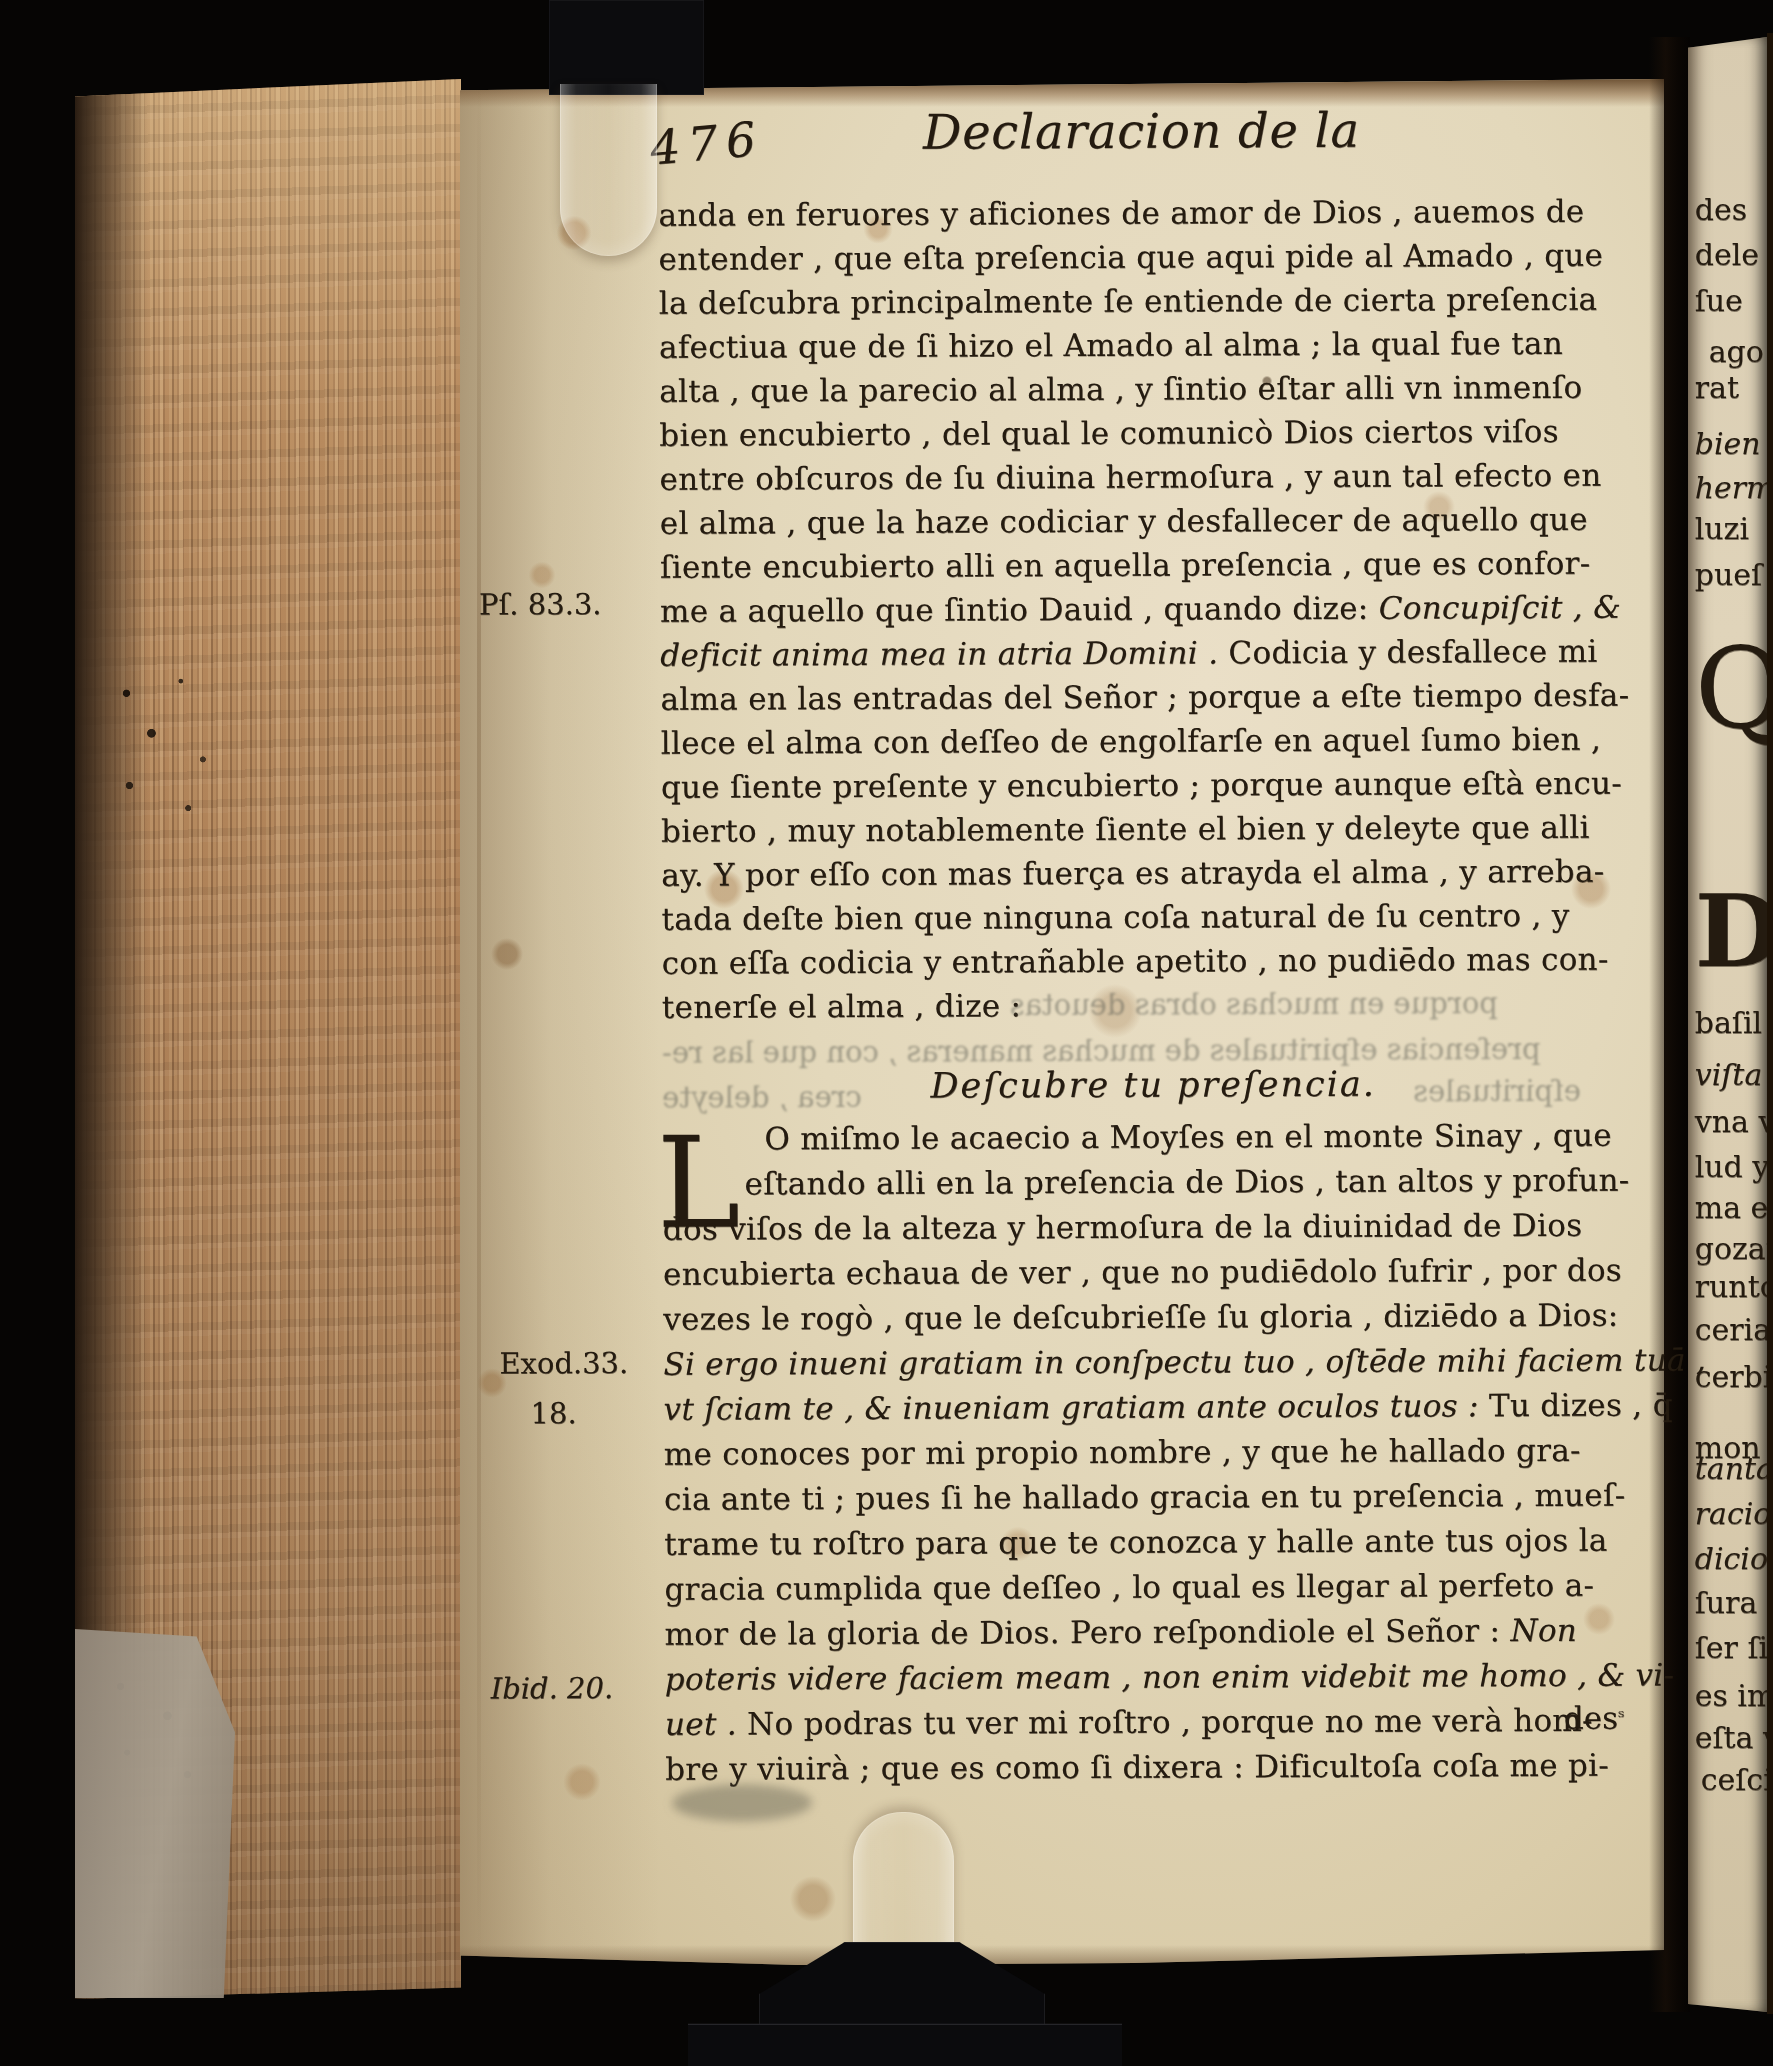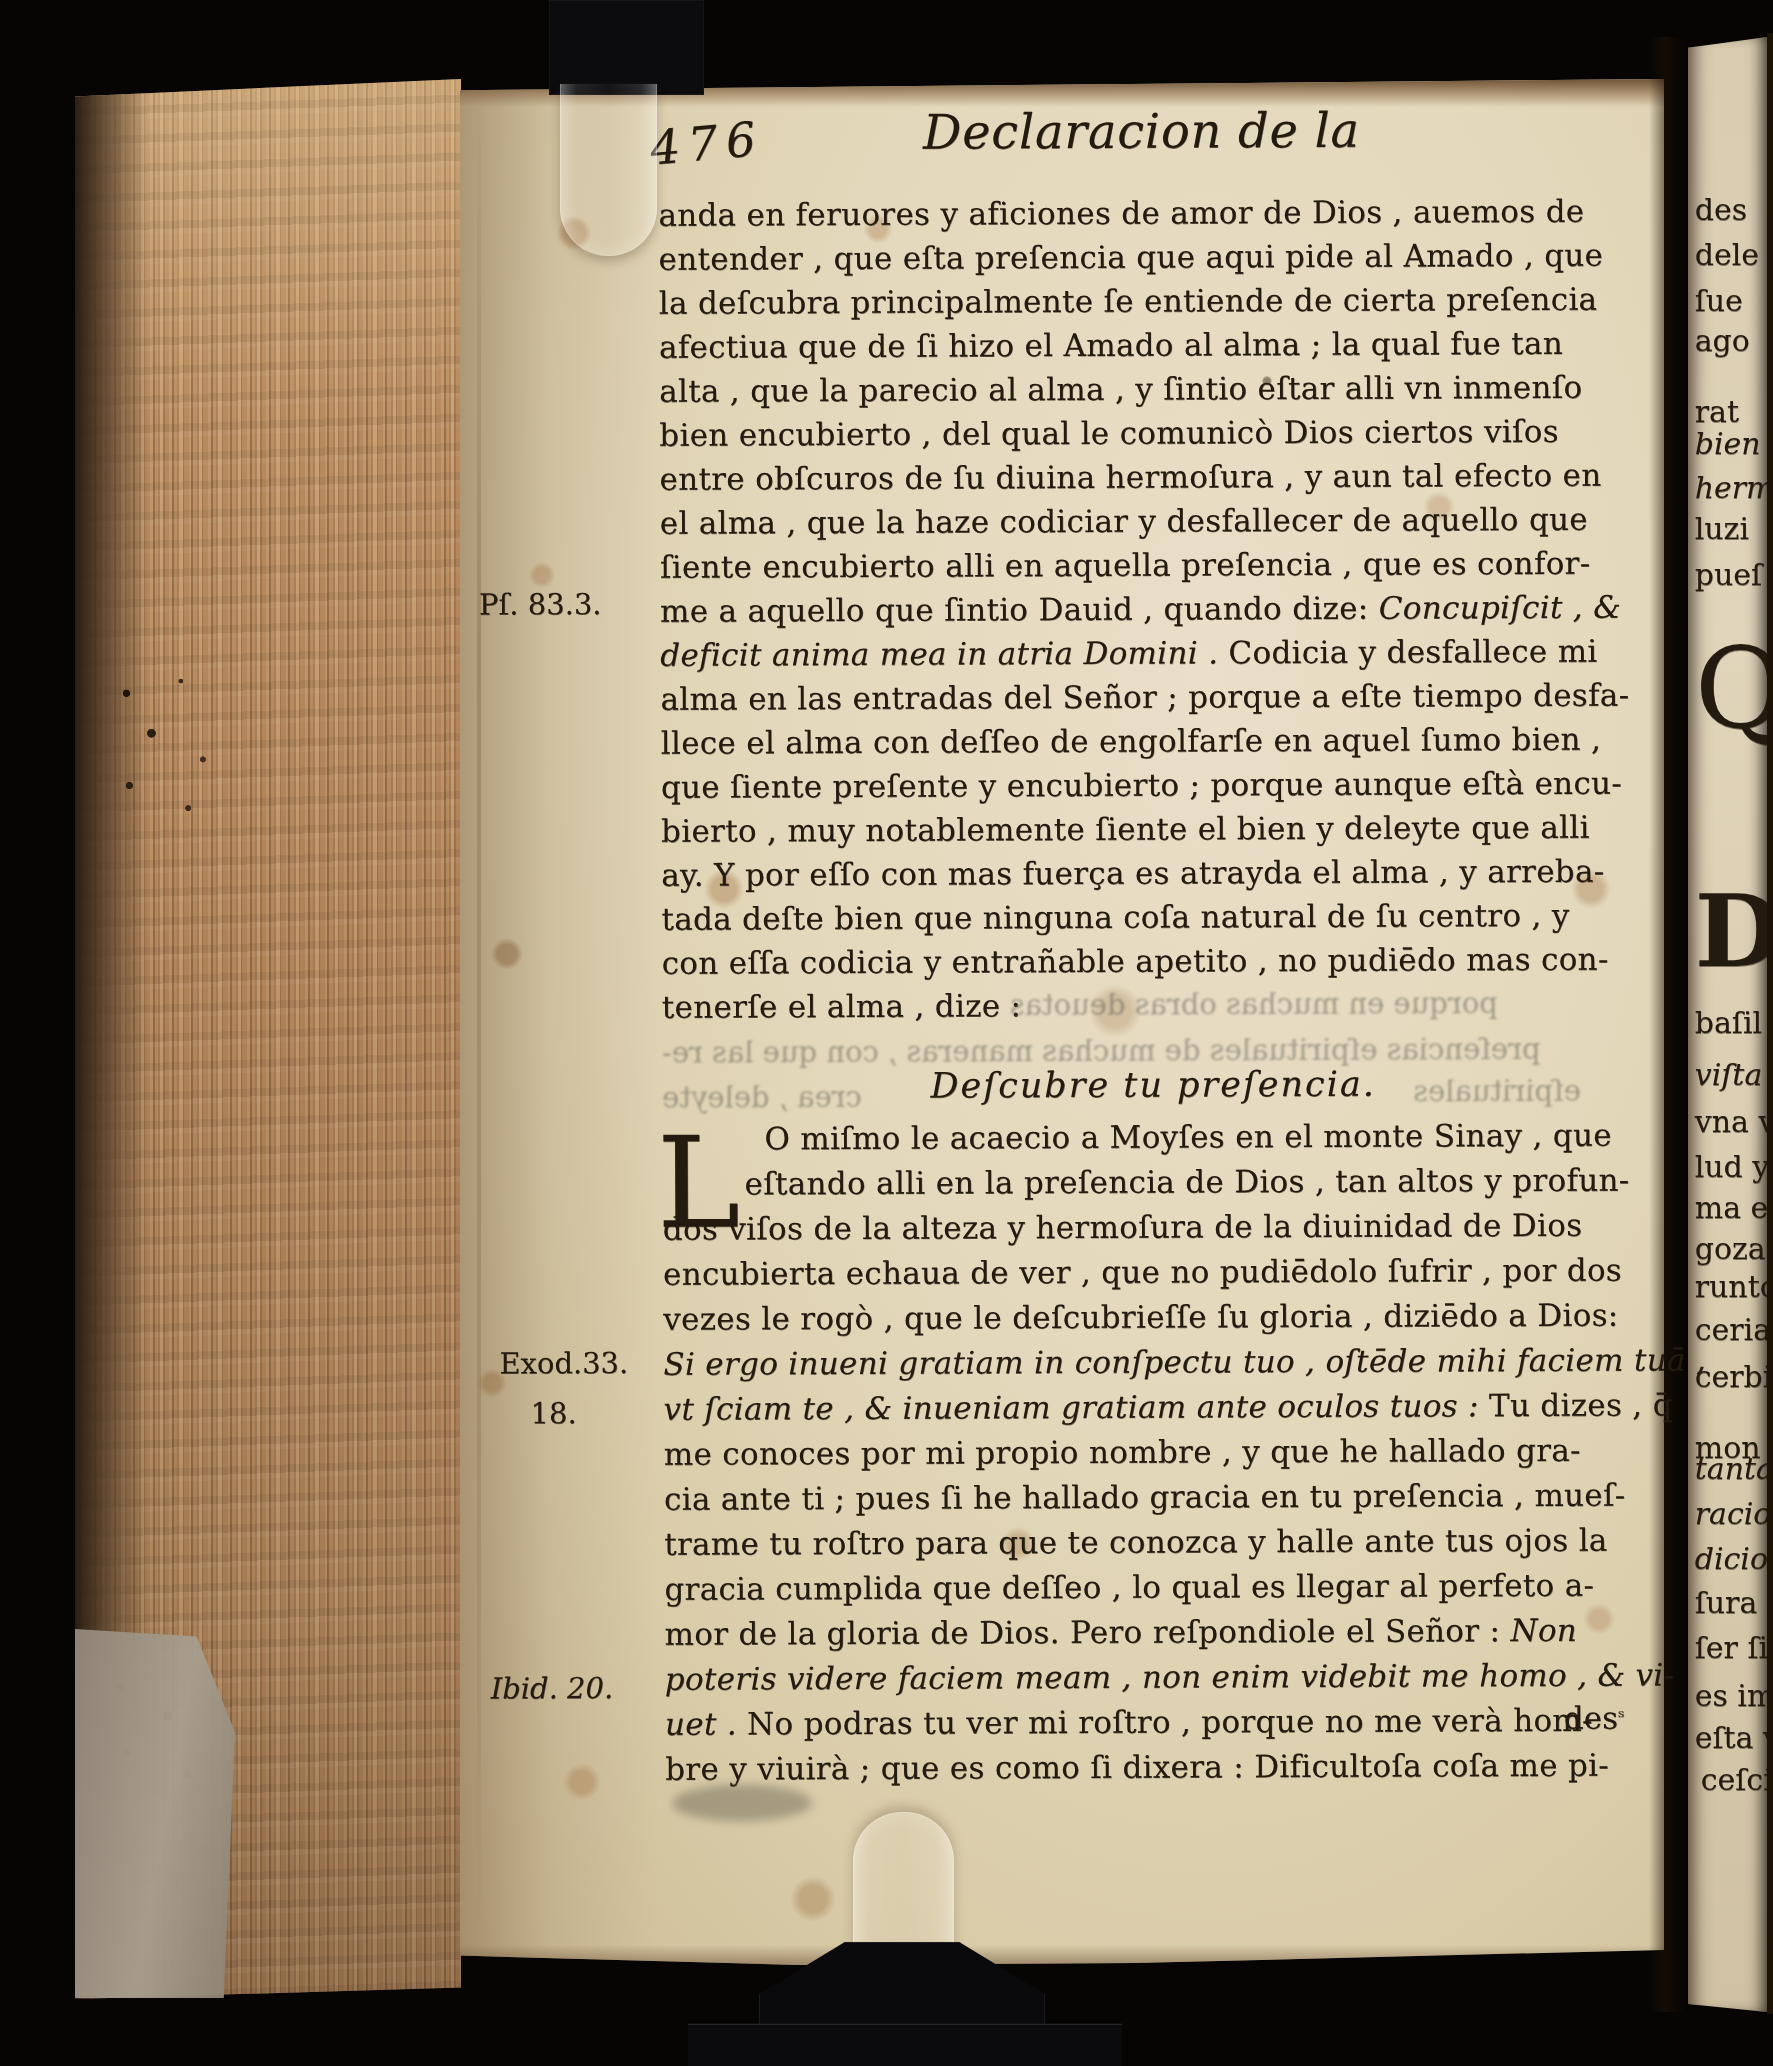--- a/index.html
+++ b/index.html
@@ -147,22 +147,22 @@
     <div class="bottomedge"></div>
     <div class="crease"></div>
   </div>
   <div id="foxing"></div>
 
   <div id="gutter"></div>
   <div id="page-sliver">
       <div class="frag" style="top: 155px;">des</div>
       <div class="frag" style="top: 200px;">dele</div>
       <div class="frag" style="top: 246px;">ſue</div>
-      <div class="frag" style="top: 286px;">ago</div>
-      <div class="frag" style="top: 357px;">rat</div>
+      <div class="frag" style="top: 297px; margin-left: 14px;">ago</div>
+      <div class="frag" style="top: 333px;">rat</div>
       <div class="frag it" style="top: 389px;">bien</div>
       <div class="frag it" style="top: 433px;">herm</div>
       <div class="frag" style="top: 474px;">luzi</div>
       <div class="frag" style="top: 520px;">pueſ</div>
       <div class="frag bigq" style="top: 604px;">Q</div>
       <div class="frag bigd" style="top: 851px;">D</div>
       <div class="frag" style="top: 968px;">baſil</div>
       <div class="frag it" style="top: 1020px;">viſta</div>
       <div class="frag" style="top: 1067px;">vna v</div>
       <div class="frag" style="top: 1112px;">lud y</div>

